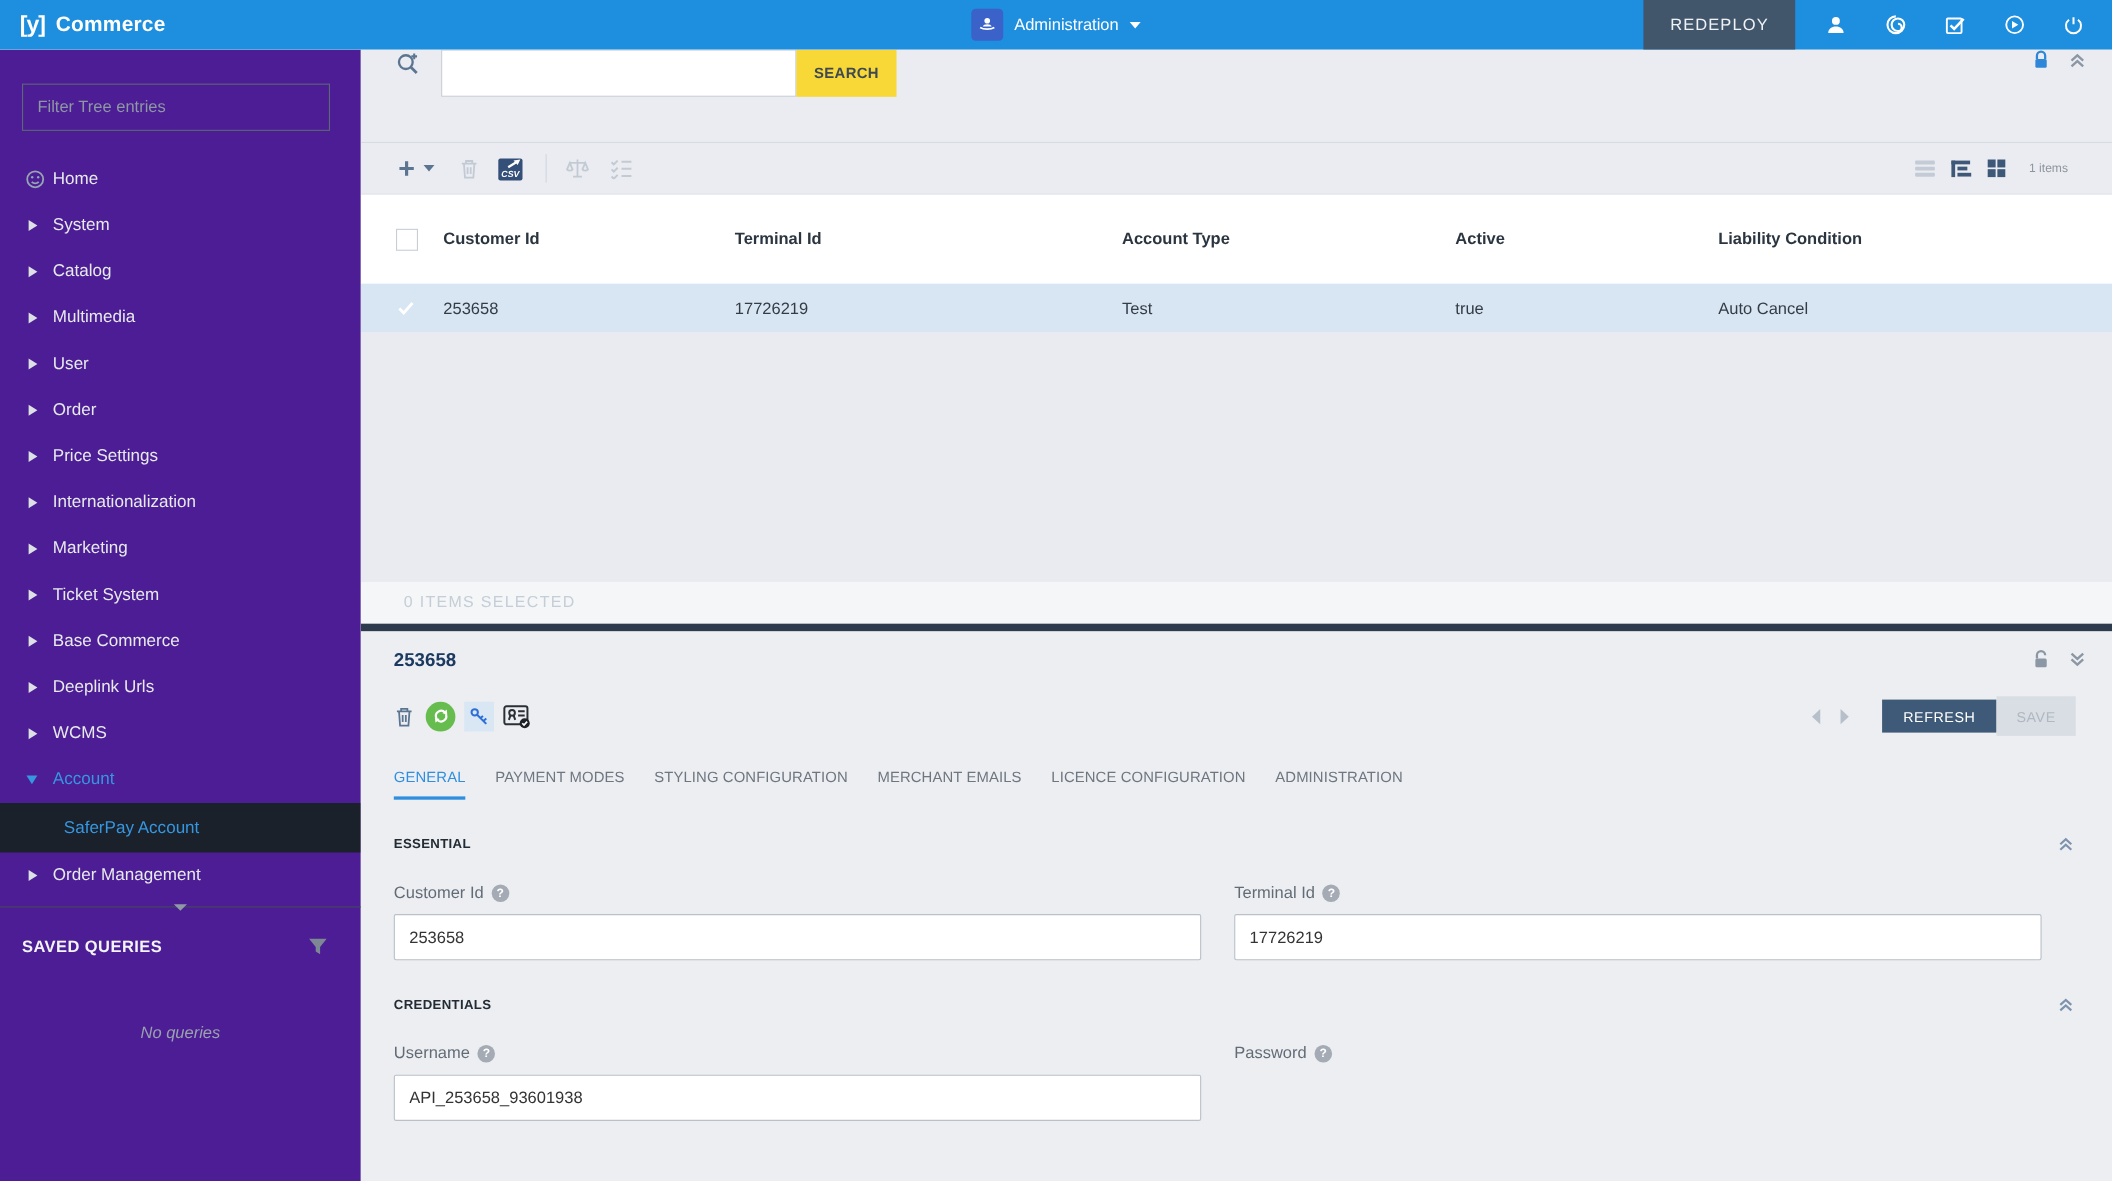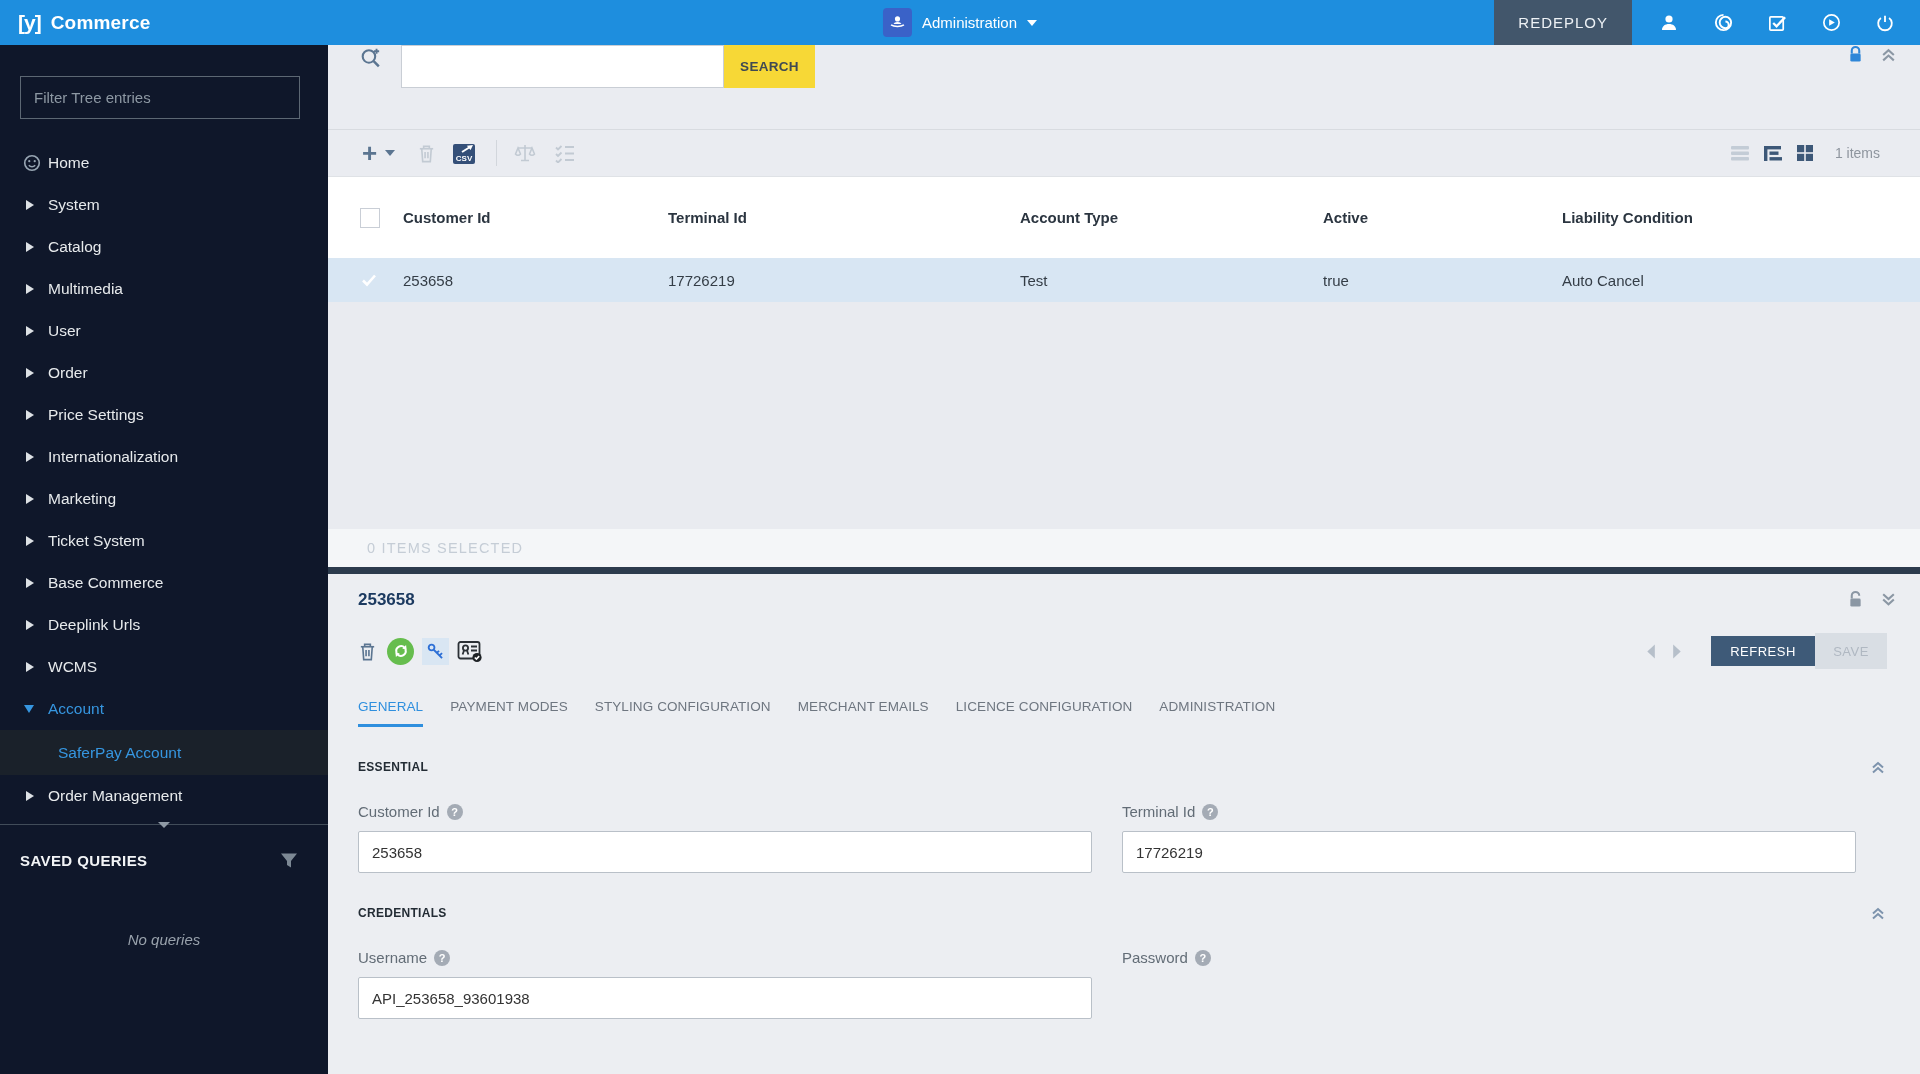--- a/index.html
+++ b/index.html
@@ -17,21 +17,21 @@
   .persp-label { font-size:15px; }
   .persp-caret { width:0; height:0; border-top:6px solid #fff; border-left:5px solid transparent; border-right:5px solid transparent; }
   .topbar-right { margin-left:auto; display:flex; align-items:center; height:45px; padding-right:8px; }
   .redeploy { height:45px; padding:0 24px; background:#42566b; border:none; color:#eef2f6; font-size:15px; letter-spacing:1px; font-family:inherit; cursor:pointer; margin-right:10px; }
   .tb-icon { width:54px; display:flex; justify-content:center; align-items:center; color:#fff; cursor:pointer; height:45px; }
 
   
   .shell { flex:1; display:flex; overflow:hidden; }
 
   
-  .sidebar { flex:0 0 328px; background:#0f172a; display:flex; flex-direction:column; overflow:hidden; }
+  .sidebar { flex:0 0 328px; background:#4c1d95; display:flex; flex-direction:column; overflow:hidden; }
   .tree-filter { margin:31px 28px 0 20px; height:43px; background:transparent; border:1px solid #5c6773; color:#cdd4da; font-size:15px; padding:0 13px; font-family:inherit; outline:none; }
   .tree-filter::placeholder { color:#8d98a3; }
   .tree { margin-top:23px; }
   .tree-item { height:42px; display:flex; align-items:center; padding-left:22px; color:#e7eaec; font-size:15.5px; cursor:pointer; }
   .tree-item .slot { flex:0 0 26px; display:flex; align-items:center; }
   .caret-r { width:0; height:0; border-left:8px solid #dde1e5; border-top:5px solid transparent; border-bottom:5px solid transparent; margin-left:4px; }
   .tree-item.expanded { color:#3696e0; }
   .caret-d { width:0; height:0; border-top:8px solid #3696e0; border-left:5px solid transparent; border-right:5px solid transparent; margin-left:2px; }
   .tree-icon { color:#97a5b2; display:flex; }
   .tree-child { height:45px; display:flex; align-items:center; background:#1a212a; color:#3696e0; font-size:15.5px; padding-left:58px; cursor:pointer; }
@@ -51,26 +51,26 @@
   .search-btn { height:43px; width:91px; background:#f7d836; border:none; font-family:inherit; font-size:13.5px; font-weight:bold; color:#3f4953; letter-spacing:0.3px; cursor:pointer; }
   .searchbar-right { margin-left:auto; display:flex; align-items:center; gap:17px; padding-right:23px; }
   .lock-blue { color:#2e86d8; display:flex; cursor:pointer; }
   .icon-gray { color:#8b97a4; display:flex; cursor:pointer; }
 
   .list-toolbar { flex:0 0 47px; background:#eaecf1; display:flex; align-items:center; padding-left:34px; border-bottom:1px solid #dfe2e6; }
   .tbi { display:flex; align-items:center; cursor:pointer; }
   .plus { color:#5b7591; font-size:26px; font-weight:bold; line-height:20px; }
   .plus-caret { width:0; height:0; border-top:6px solid #5b7591; border-left:5px solid transparent; border-right:5px solid transparent; margin-left:8px; cursor:pointer; }
   .icon-disabled { color:#c2cad3; }
-  .ml22 { margin-left:22px; } .ml16 { margin-left:16px; }
+  .ml22 { margin-left:22px; } .ml16 { margin-left:16px;font-style:italic; }
   .vdiv { width:1px; height:26px; background:#d2d6dc; margin:0 16px 0 18px; }
   .toolbar-right { margin-left:auto; display:flex; align-items:center; gap:13px; padding-right:40px; }
   .vt-inactive { color:#c3ccd6; display:flex; cursor:pointer; }
   .vt-active { color:#3d5878; display:flex; cursor:pointer; }
-  .items-count { color:#8e959e; font-size:14px; margin-left:8px; }
+  .items-count { color:#8e959e; font-size:11px; margin-left:8px; }
 
   .grid-header { flex:0 0 81px; background:#fff; display:grid; grid-template-columns:75px 265px 352px 303px 239px 1fr; align-items:center; font-weight:bold; font-size:15px; color:#2b3540; }
   .hd-checkbox { width:20px; height:20px; border:1px solid #c9ced6; background:#fff; margin-left:32px; cursor:pointer; }
   .grid-row { flex:0 0 44px; background:#d8e6f3; display:grid; grid-template-columns:75px 265px 352px 303px 239px 1fr; align-items:center; font-size:15px; color:#343d46; cursor:pointer; }
   .row-check { color:#fff; margin-left:33px; display:flex; }
   .grid-empty { flex:1; background:#e9ebf0; }
   .selection-bar { flex:0 0 38px; background:#f4f6f8; display:flex; align-items:center; padding-left:39px; color:#c5cdd6; font-size:14.5px; letter-spacing:1.2px; }
   .split-divider { flex:0 0 7px; background:#2c3b4d; cursor:row-resize; }
 
   

